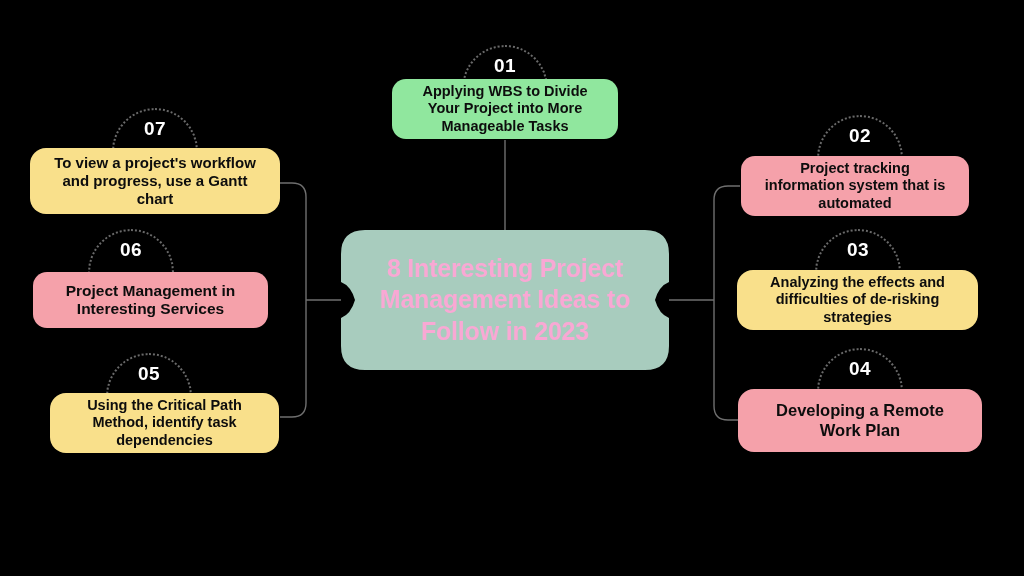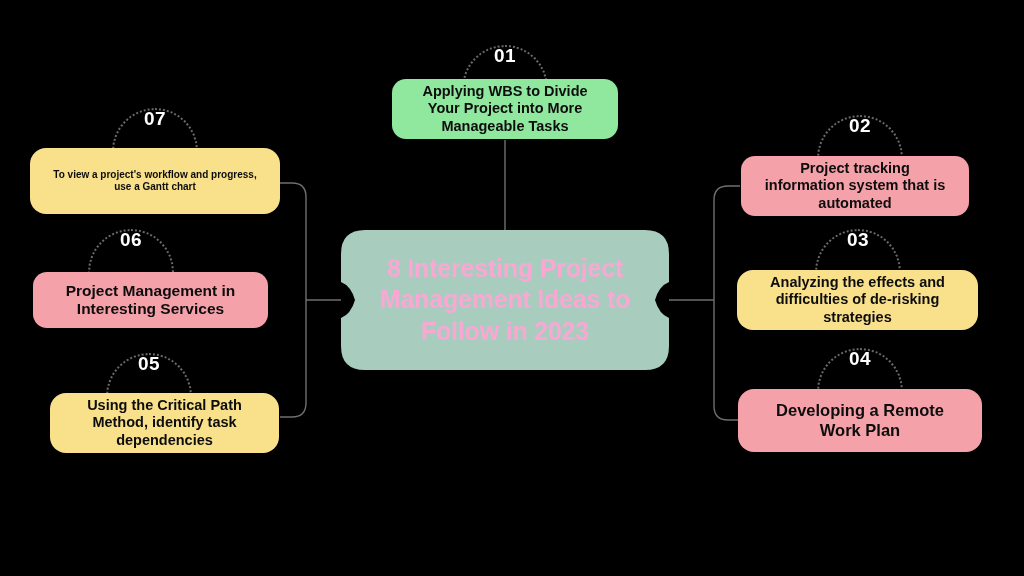--- a/index.html
+++ b/index.html
@@ -44,21 +44,21 @@
     display: block;
     width: 100%;
   }
 
   
   .badge {
     position: absolute;
     width: 86px;
     height: 43px;
     display: flex;
-    align-items: flex-start;
+    align-items: center;
     justify-content: center;
   }
   .badge .arc {
     position: absolute;
     left: 0;
     top: 0;
     width: 86px;
     height: 86px;
     border-radius: 50%;
     border: 2px dotted #6a6a6a;
@@ -181,17 +181,17 @@
     <div class="num">06</div>
   </div>
   <div class="node" style="left:33px; top:272px; width:235px; height:56px; background:#F5A1AA; font-size:15.5px; border-radius:14px;">
     <span class="node-text">Project Management in Interesting Services</span>
   </div>
 
   <div class="badge" style="left:112px; top:108px;">
     <div class="arc"></div>
     <div class="num">07</div>
   </div>
-  <div class="node" style="left:30px; top:148px; width:250px; height:66px; background:#F9E08B; font-size:10px; border-radius:16px;">
+  <div class="node" style="left:30px; top:148px; width:250px; height:66px; background:#F9E08B; font-size:15px; border-radius:16px;">
     <span class="node-text">To view a project's workflow and progress, use a Gantt chart</span>
   </div>
 
 </div>
 
 </body></html>

